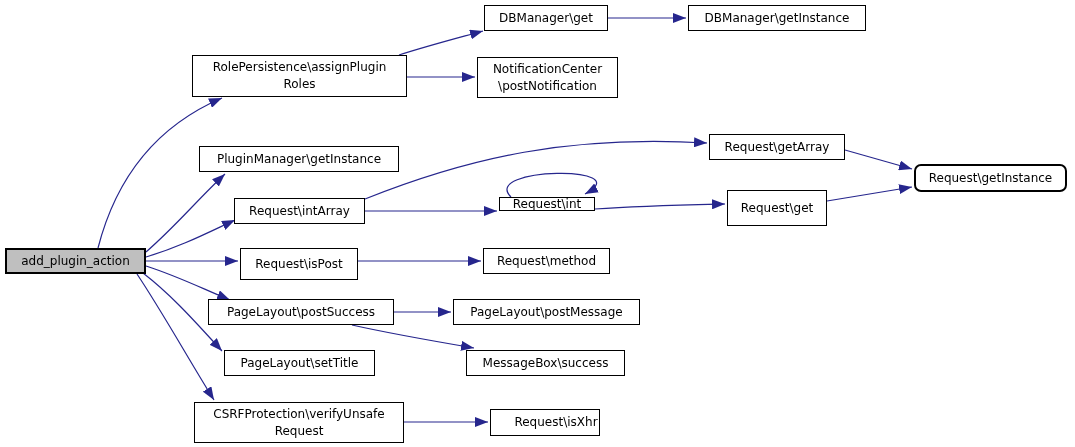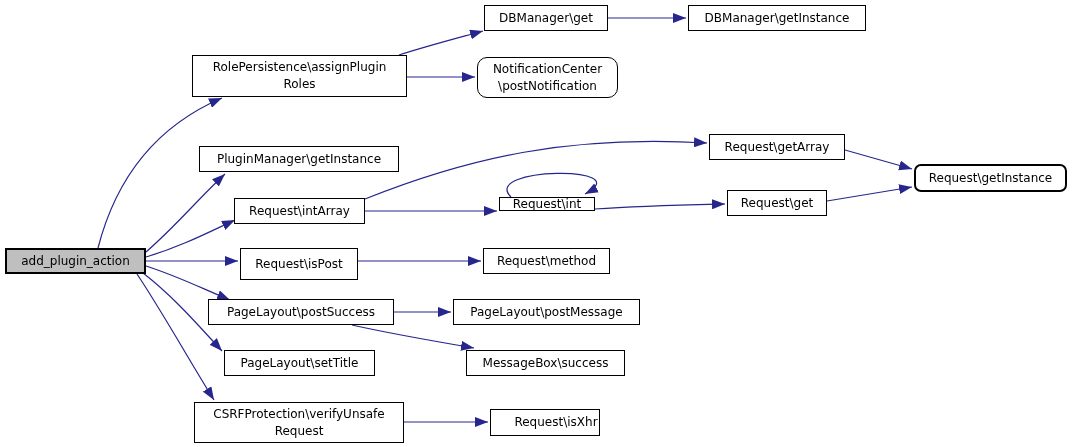--- a/index.html
+++ b/index.html
@@ -96,34 +96,34 @@
 
   <div class="node" style="left:208px; top:299px; width:186px; height:26px;">PageLayout\postSuccess</div>
 
   <div class="node" style="left:224px; top:350px; width:151px; height:26px;">PageLayout\setTitle</div>
 
   <div class="node" style="left:194px; top:402px; width:210px; height:41px;">CSRFProtection\verifyUnsafe
 Request</div>
 
   <div class="node" style="left:484px; top:5px; width:124px; height:26px;">DBManager\get</div>
 
-  <div class="node" style="left:477px; top:57px; width:141px; height:41px;border-radius:10px;">NotificationCenter
+  <div class="node" style="left:477px; top:57px; width:141px; height:41px;">NotificationCenter
 \postNotification</div>
 
   <div class="node" style="left:499px; top:197px; width:96px; height:14px;">Request\int</div>
 
   <div class="node" style="left:483px; top:248px; width:127px; height:26px;">Request\method</div>
 
   <div class="node" style="left:453px; top:299px; width:187px; height:26px;">PageLayout\postMessage</div>
 
   <div class="node" style="left:466px; top:350px; width:159px; height:26px;">MessageBox\success</div>
 
   <div class="node" style="left:490px; top:409px; width:110px; height:27px;padding-left:26px;">Request\isXhr</div>
 
   <div class="node" style="left:688px; top:5px; width:178px; height:26px;">DBManager\getInstance</div>
 
   <div class="node" style="left:709px; top:134px; width:136px; height:26px;">Request\getArray</div>
 
-  <div class="node" style="left:727px; top:190px; width:100px; height:26px;">Request\get</div>
+  <div class="node" style="left:727px; top:190px; width:100px; height:36px;">Request\get</div>
 
   <div class="node thick" style="left:914px; top:164px; width:153px; height:28px;">Request\getInstance</div>
 
 </div>
 
 </body></html>

